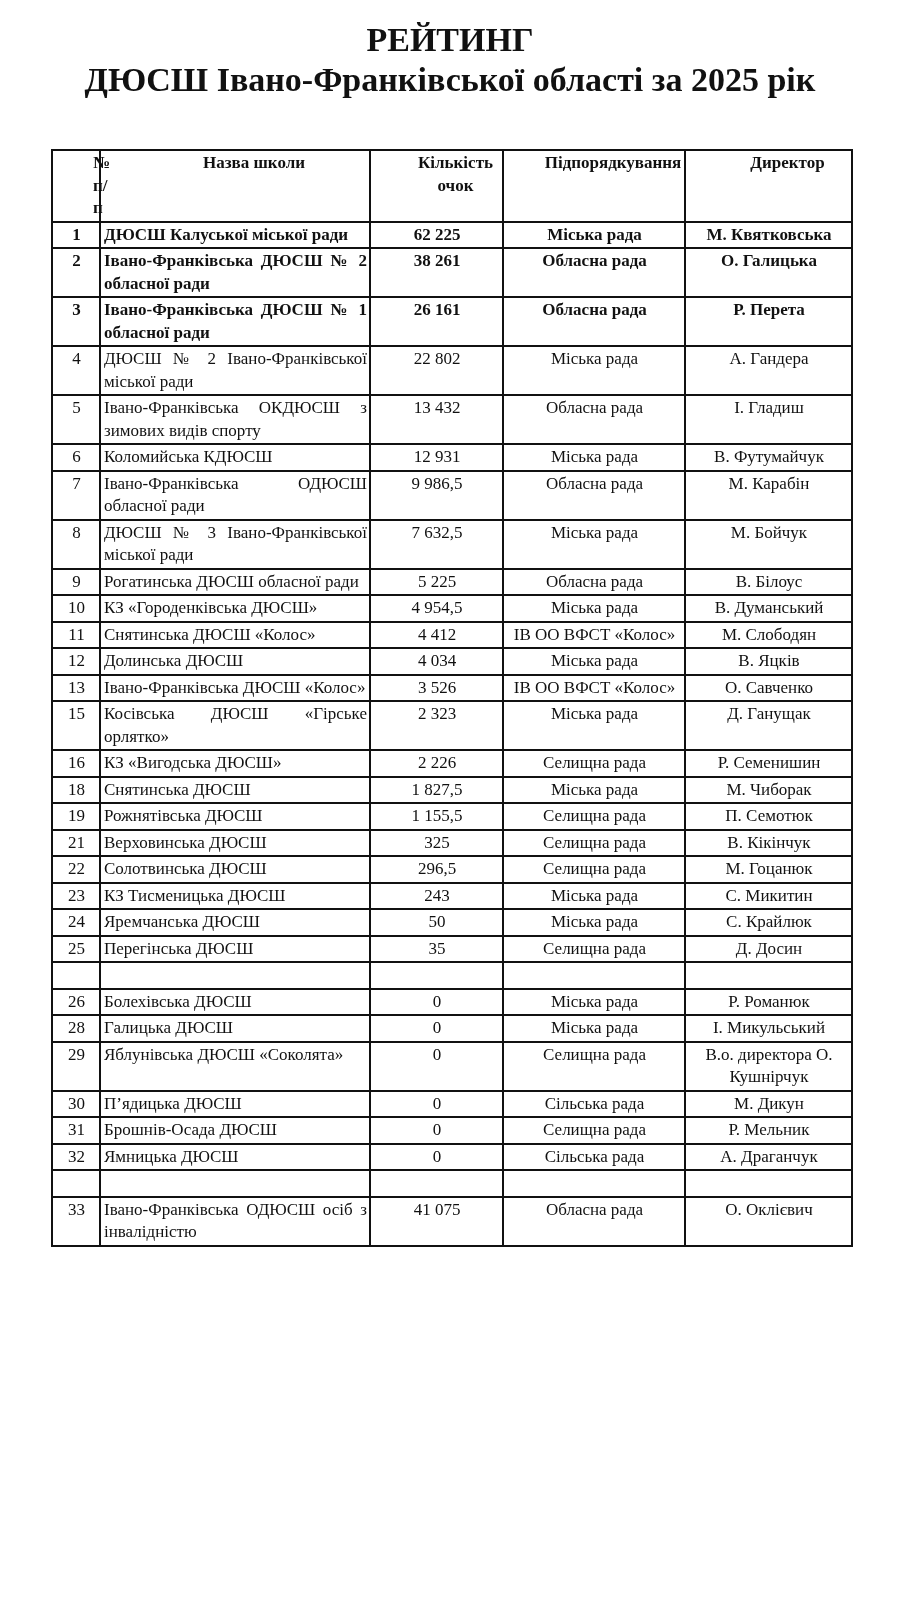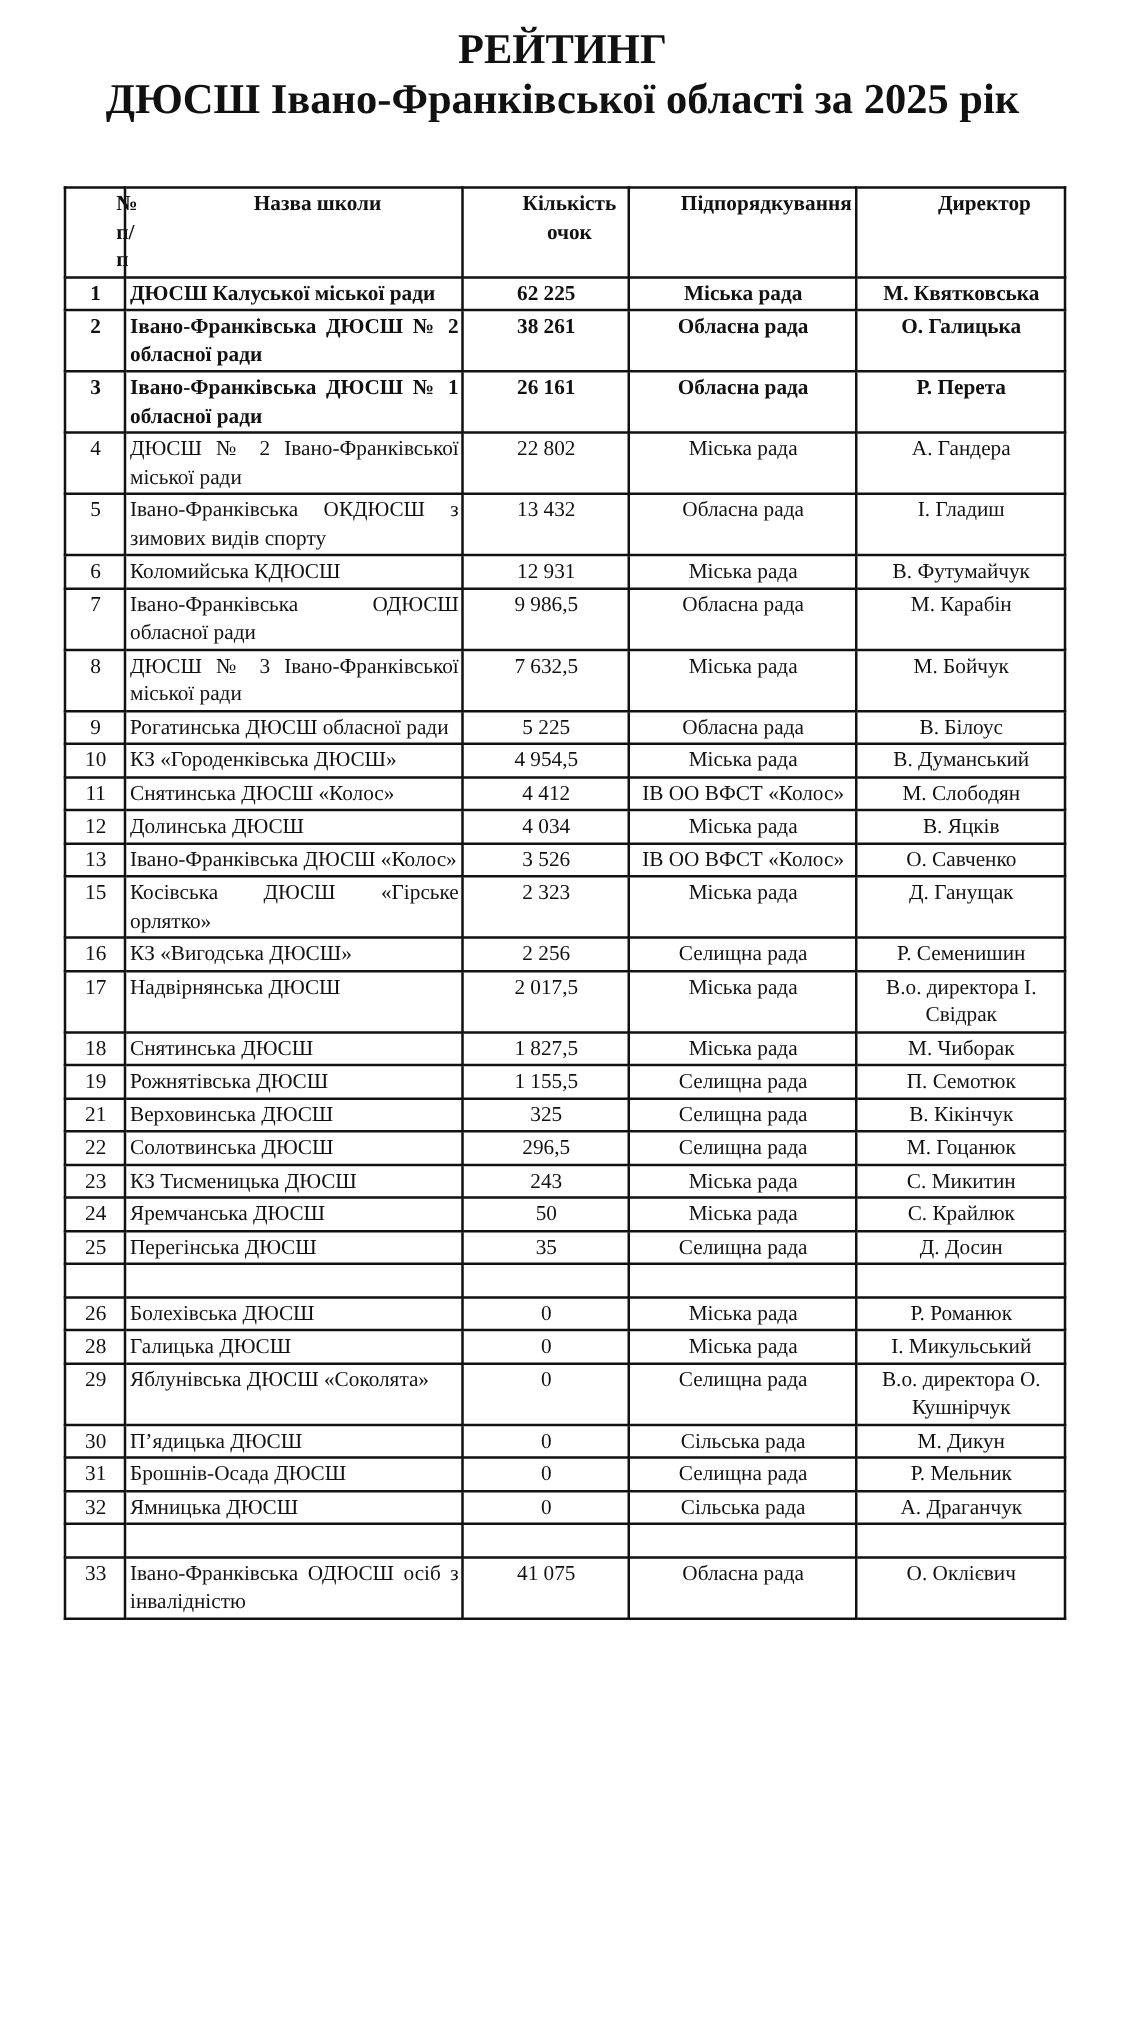--- a/index.html
+++ b/index.html
@@ -154,30 +154,23 @@
       <tr>
         <td class="num">15</td>
         <td class="name">Косівська ДЮСШ «Гірське орлятко»</td>
         <td class="pts">2 323</td>
         <td class="sub">Міська рада</td>
         <td class="dir">Д. Ганущак</td>
       </tr>
       <tr>
         <td class="num">16</td>
         <td class="name">КЗ «Вигодська ДЮСШ»</td>
-        <td class="pts">2 256</td>
+        <td class="pts">2 226</td>
         <td class="sub">Селищна рада</td>
         <td class="dir">Р. Семенишин</td>
-      </tr>
-      <tr>
-        <td class="num">17</td>
-        <td class="name">Надвірнянська ДЮСШ</td>
-        <td class="pts">2 017,5</td>
-        <td class="sub">Міська рада</td>
-        <td class="dir dir-right">В.о. директора І. Свідрак</td>
       </tr>
       <tr>
         <td class="num">18</td>
         <td class="name">Снятинська ДЮСШ</td>
         <td class="pts">1 827,5</td>
         <td class="sub">Міська рада</td>
         <td class="dir">М. Чиборак</td>
       </tr>
       <tr>
         <td class="num">19</td>

